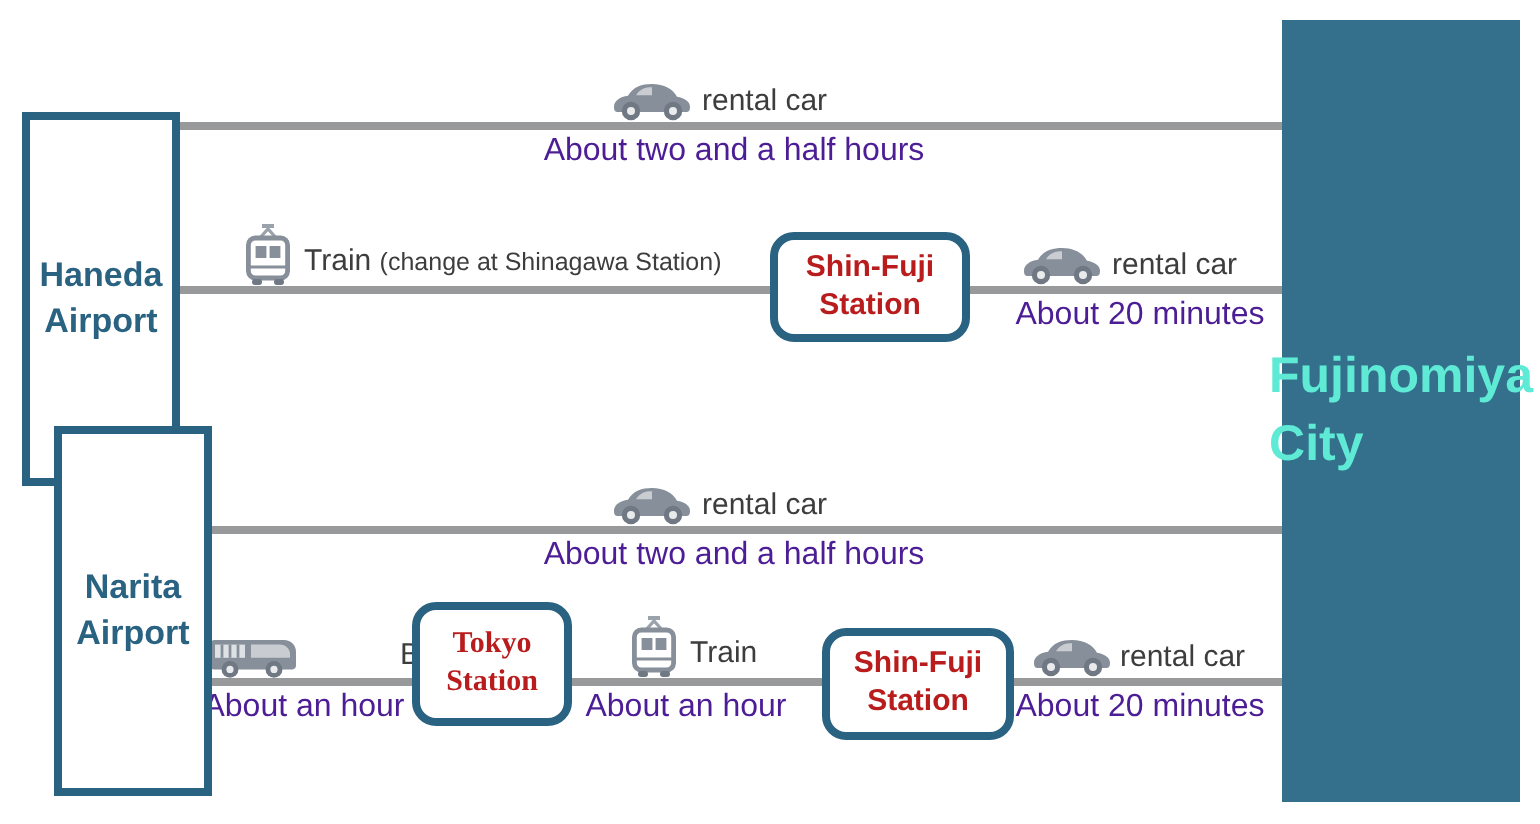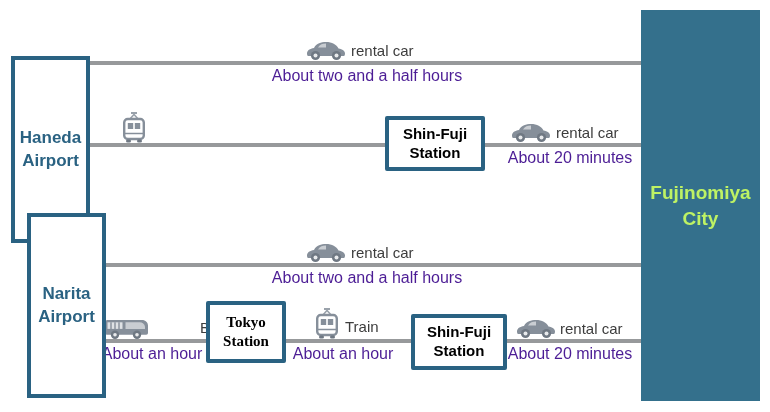--- a/index.html
+++ b/index.html
@@ -13,31 +13,31 @@
     position:absolute;box-sizing:border-box;background:#ffffff;
     border:4px solid #2a6282;display:flex;align-items:center;justify-content:center;
     text-align:center;color:#2a6282;font-weight:bold;font-size:17px;line-height:1.3;
     white-space:pre-line;z-index:3;
   }
   #haneda{left:11px;top:12px;width:79px;height:187px;margin-top:44px;}
   #narita{left:11px;top:213px;width:79px;height:185px;margin-left:16px;}
   
   #fujinomiya{
     position:absolute;left:641px;top:10px;width:119px;height:391px;background:#34708c;
-    display:flex;align-items:center;justify-content:center;text-align:center;
-    color:#bef264;font-weight:bold;font-size:19px;line-height:1.35;white-space:pre-line;z-index:3;
+    display:flex;align-items:center;justify-content:center;
+    color:#5eead4;font-weight:bold;font-size:25px;line-height:1.35;white-space:pre-line;z-index:3;
   }
   
   .ln{position:absolute;left:90px;width:551px;height:4px;background:#97999b;z-index:1;}
   #line1{top:61px;} #line2{top:143px;} #line3{top:263px;} #line4{top:339px;}
   
   .st{
     position:absolute;box-sizing:border-box;background:#ffffff;border:4px solid #2a6282;
-    border-radius:2px;display:flex;align-items:center;justify-content:center;text-align:center;
-    color:#000000;font-weight:bold;font-size:15px;line-height:1.25;white-space:pre-line;z-index:4;
+    border-radius:12px;display:flex;align-items:center;justify-content:center;text-align:center;
+    color:#b91c1c;font-weight:bold;font-size:15px;line-height:1.25;white-space:pre-line;z-index:4;
   }
   #st-shinfuji-top{left:385px;top:116px;width:100px;height:55px;}
   #st-tokyo{left:206px;top:301px;width:80px;height:62px;font-family:Liberation Serif, serif;}
   #st-shinfuji-bottom{left:411px;top:314px;width:96px;height:56px;}
   
   .icon{position:absolute;z-index:2;line-height:0;}
   .mode-label{position:absolute;z-index:2;font-size:15px;color:#3d3d3d;white-space:nowrap;}
   .mode-note{font-size:12.5px;color:#3d3d3d;}
   .duration{position:absolute;z-index:2;font-size:16px;color:#4c1d95;text-align:center;white-space:nowrap;}
 </style>
@@ -76,20 +76,21 @@
       <rect x="10" y="0" width="6" height="2" fill="#9aa2ab"></rect>
       <path d="M8 8 L13 2.5 L18 8" stroke="#9aa2ab" stroke-width="1.6" fill="none"></path>
       <rect x="3.2" y="7" width="19.6" height="20" rx="3.5" fill="#ffffff" stroke="#868f9a" stroke-width="2.4"></rect>
       <rect x="6.8" y="11" width="5.4" height="6" fill="#868f9a"></rect>
       <rect x="13.8" y="11" width="5.4" height="6" fill="#868f9a"></rect>
       <line x1="4" y1="21.5" x2="22" y2="21.5" stroke="#868f9a" stroke-width="1.5"></line>
       <rect x="5" y="27.5" width="5" height="3" rx="1.5" fill="#6f7883"></rect>
       <rect x="16" y="27.5" width="5" height="3" rx="1.5" fill="#6f7883"></rect>
     </svg>
   </div>
+  <div class="mode-label" style="left:152px;top:122px;"><span>Train</span> <span class="mode-note">(change at Shinagawa Station)</span></div>
 
   <div class="st" id="st-shinfuji-top">Shin-Fuji
 Station</div>
 
   <div class="icon" style="left:510px;top:122px;">
     <svg width="42" height="21" viewBox="0 0 42 21">
       <path d="M3.5 16 C2.4 16 2 14.8 2 13.4 C2 10.4 5 8.4 9 7.9 C11.5 3.4 16 2 21 2 C27 2 31.5 4.5 33.5 8.4 C37.5 9 40 11 40 13.4 C40 14.8 39.6 16 38.5 16 Z" fill="#868f9a"></path>
       <path d="M13 7.6 C15 4.4 17.5 3.6 21 3.6 L21 7.6 Z" fill="#c9cdd2"></path>
       <circle cx="10.5" cy="15.5" r="4.6" fill="#6f7883"></circle>
         <circle cx="10.5" cy="15.5" r="2" fill="#e8eaec"></circle>

